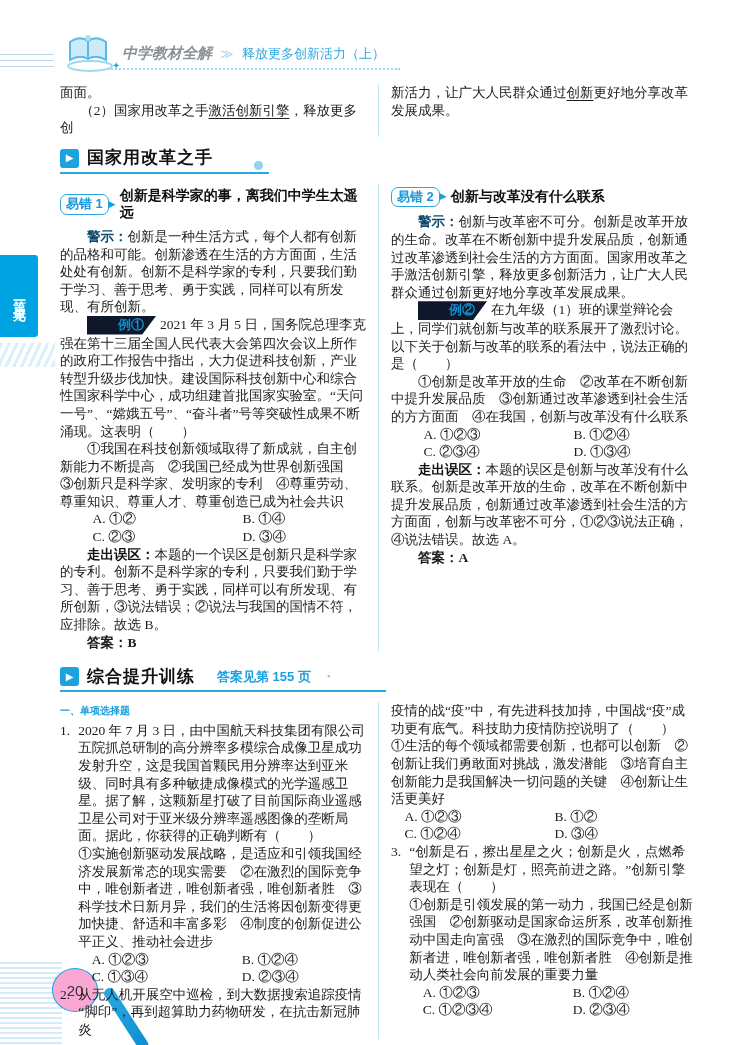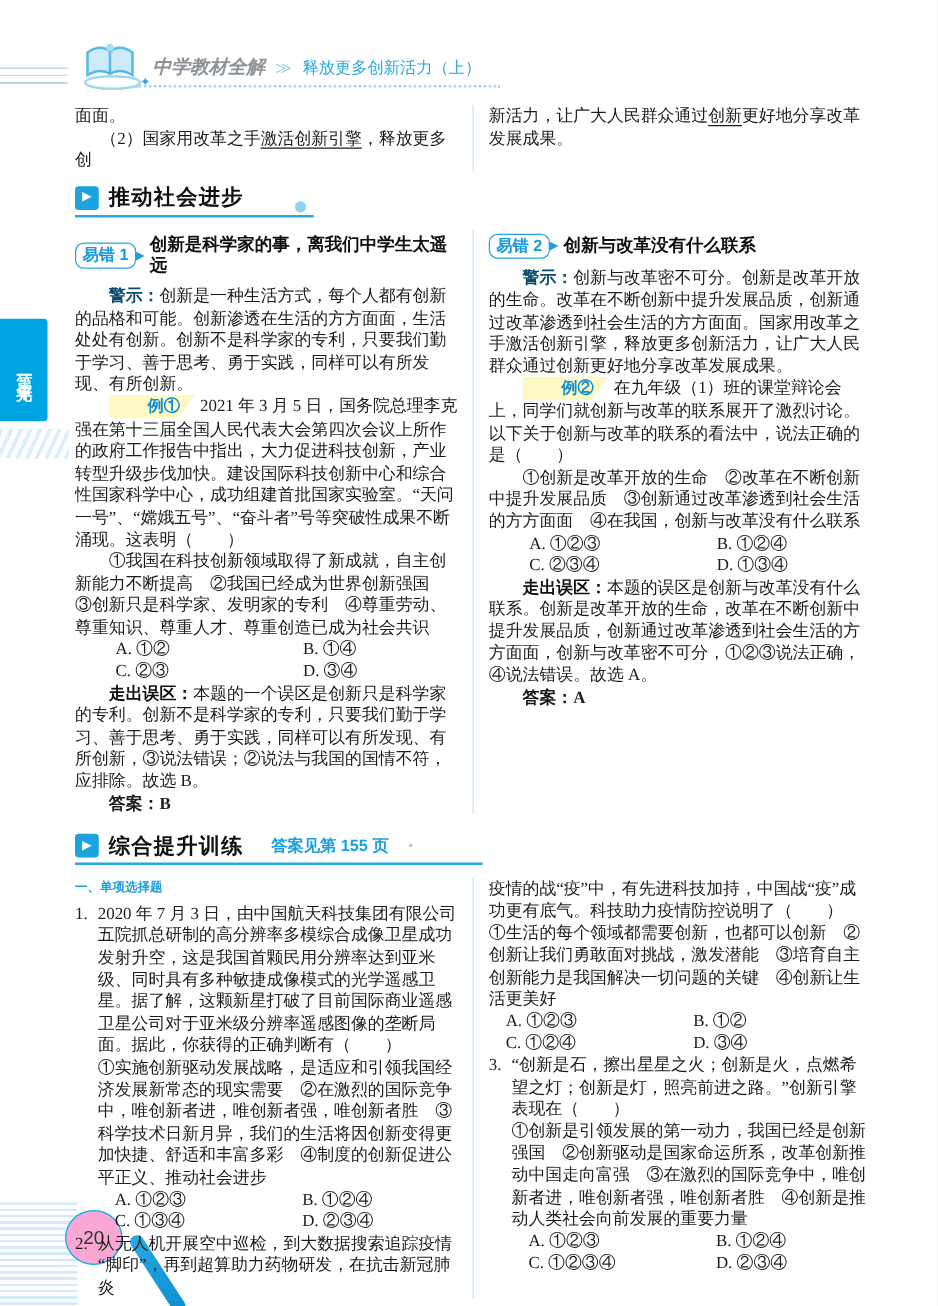--- a/index.html
+++ b/index.html
@@ -63,21 +63,21 @@
   
   .badge-row { display:flex; align-items:center; margin:3px 0 6px 0; gap:0; }
   .err-badge { font-family:"Liberation Sans",sans-serif; font-weight:700;
     color:#1798dc; font-size:13px; border:1.5px solid #2aa4df; border-radius:7px;
     padding:0 5px 1px 5px; white-space:nowrap; flex:none; }
   .err-arrow { color:#1b9fde; font-size:9px; margin-right:4px; flex:none; }
   .err-title { font-family:"Liberation Sans",sans-serif; font-weight:700;
     font-size:14px; color:#101010; }
   .warn-label { font-family:"Liberation Sans",sans-serif; font-weight:700; color:#0c4a6e; }
   .ex-badge { display:inline-block; font-family:"Liberation Sans",sans-serif;
-    font-weight:700; color:#0f8fd0; background:#fef9c3; font-size:13px;
+    font-weight:700; color:#0f8fd0; background:#0f172a; font-size:13px;
     padding:0 12px 1px 4px; clip-path:polygon(0 0,100% 0,80% 100%,0 100%);
     margin-right:4px; }
   .mis-label { font-weight:700; color:#101010; }
   .ans-line { text-indent:2em; font-weight:700; }
   .choice-row { display:flex; margin-left:2.4em; }
   .choice-row .c1 { width:150px; flex:none; }
   .sec2 .choice-row { margin-left:1em; }
   
   .subtitle { font-family:"Liberation Sans",sans-serif; font-weight:700;
     font-size:10px; color:#1b9fde; margin-bottom:2px; }
@@ -125,21 +125,21 @@
       </div>
       <div class="col-r">
         <div>
           <span>新活力，让广大人民群众通过</span><span class="u">创新</span><span>更好地分享改革发展成果。</span>
         </div>
       </div>
     </div>
 
     <div class="sec-hdr">
       <span class="sq">▶</span>
-      <span class="sec-title">推动社会进步</span>
+      <span class="sec-title">国家用改革之手</span>
       <span class="sec-dot"></span>
     </div>
 
     <div class="cols">
 
       <div class="col-l">
         <div class="badge-row">
           <span class="err-badge">易错 1</span>
           <span class="err-arrow">▶</span>
           <span class="err-title">创新是科学家的事，离我们中学生太遥远</span>

